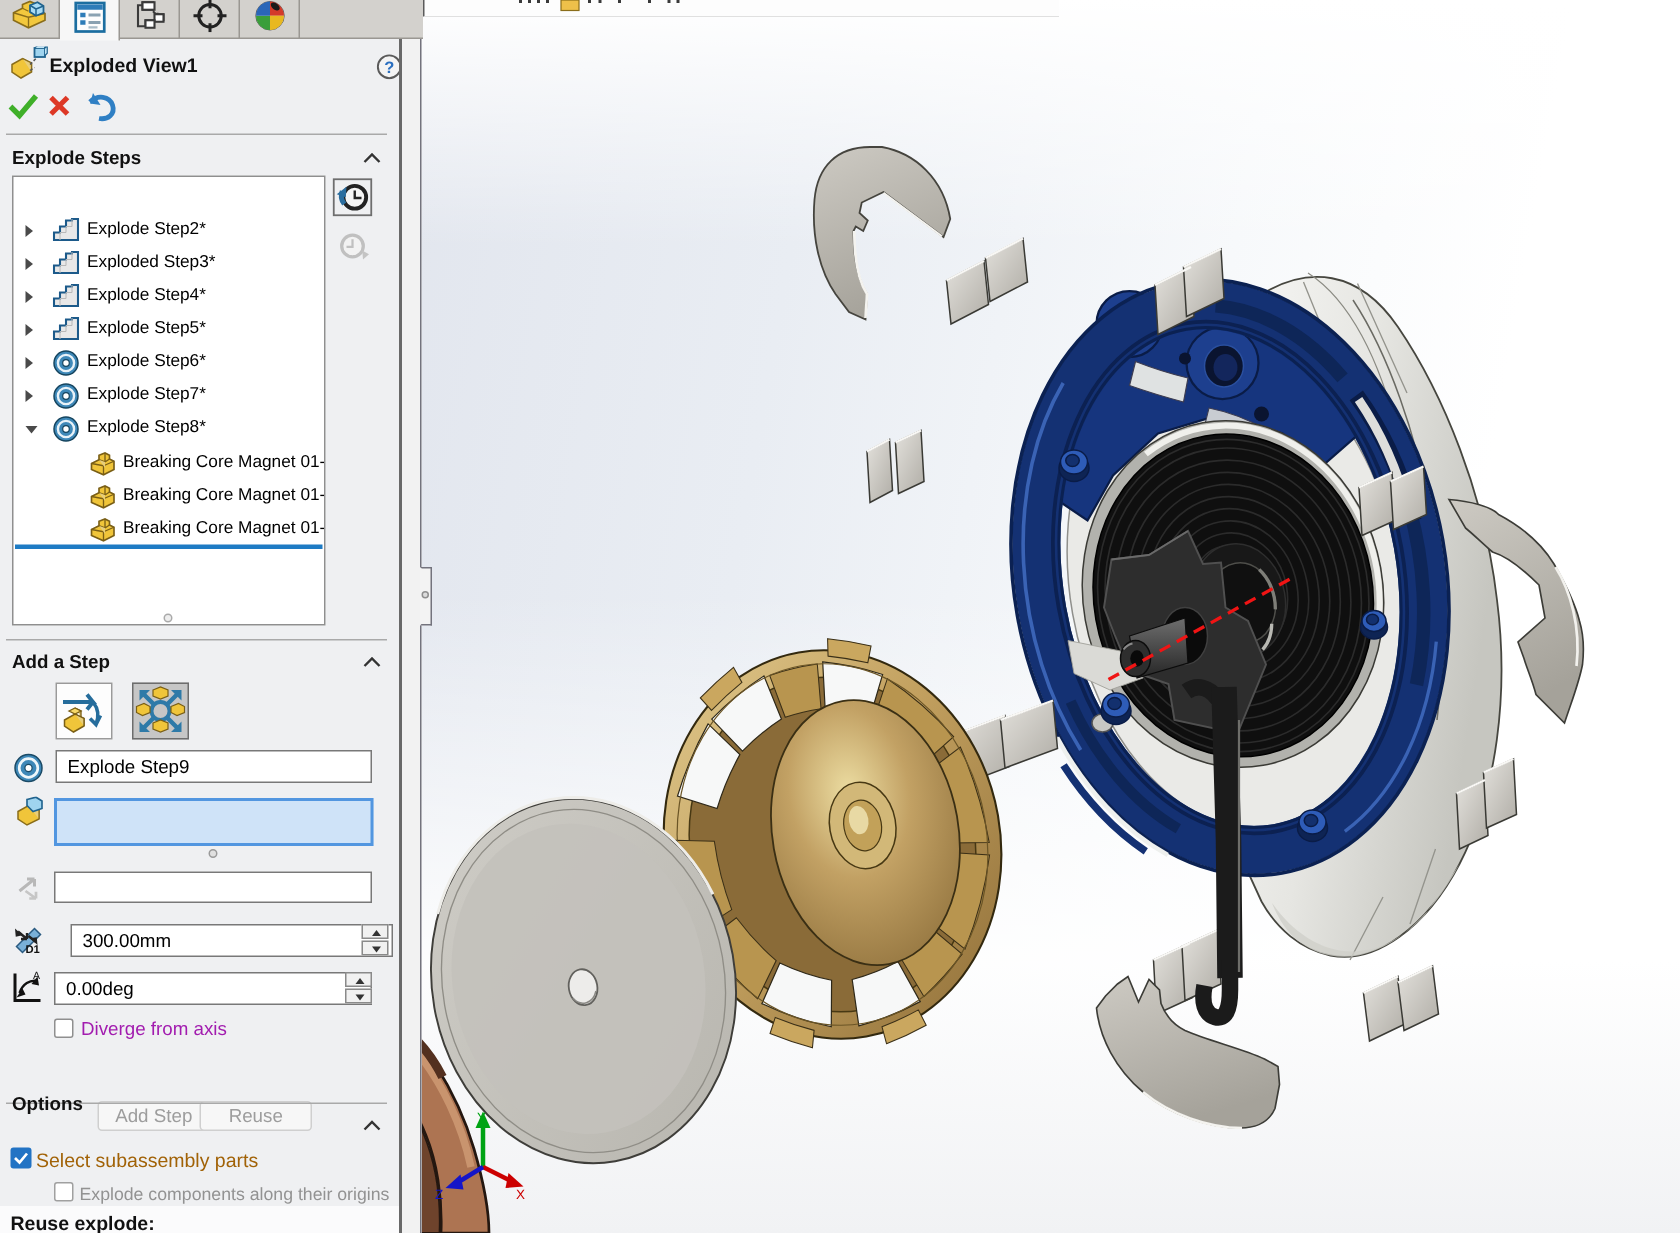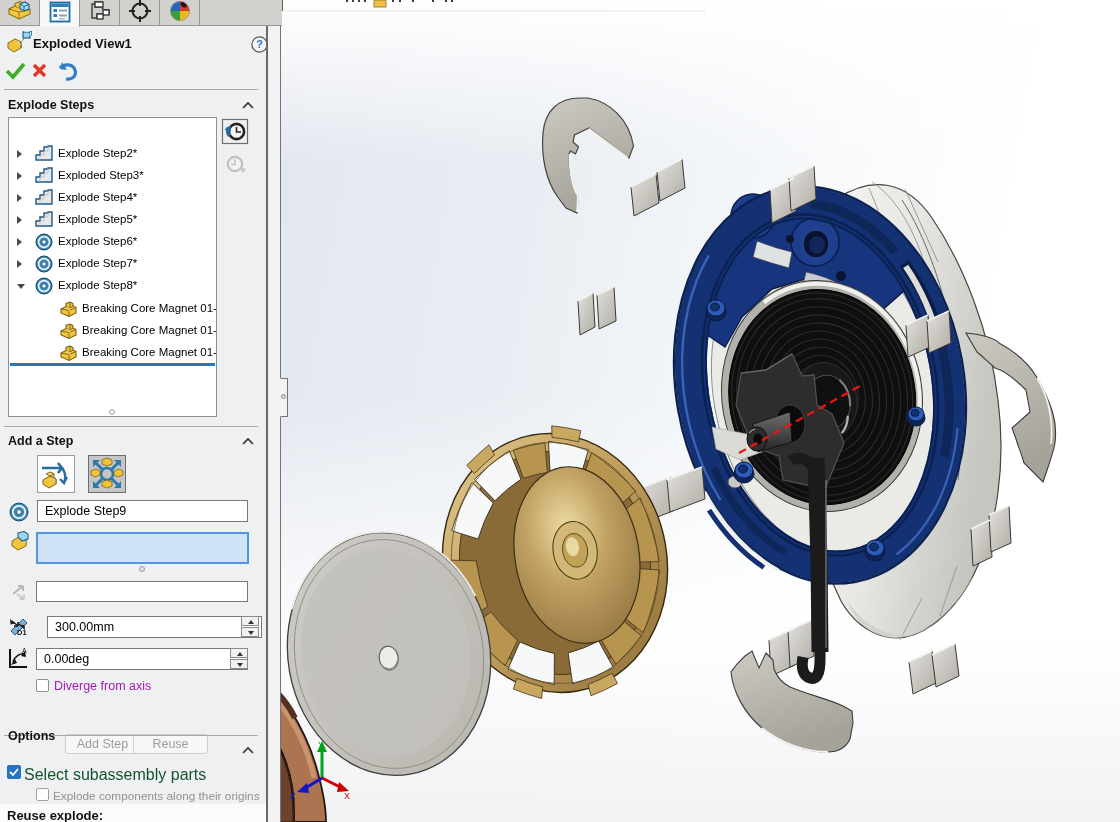--- a/index.html
+++ b/index.html
@@ -318,21 +318,21 @@
   <div class="sechdr" style="top:729px">Options</div>
   <svg class="caret" style="top:746px" viewBox="0 0 12 8">
         <path d="M1 7 L6 2 L11 7" fill="none" stroke="#333" stroke-width="1.6"></path>
       </svg>
 
   <div style="position:absolute;left:7px;top:765px;width:14px;height:14px;background:#2273c4;border-radius:2px">
     <svg width="14" height="14" viewBox="0 0 14 14">
           <path d="M3 7 L6 10 L11 4" fill="none" stroke="#fff" stroke-width="1.8"></path>
         </svg>
   </div>
-  <div style="position:absolute;left:24px;top:766px;font-size:16px;color:#14532d;white-space:nowrap">Select subassembly parts</div>
+  <div style="position:absolute;left:24px;top:766px;font-size:13px;color:#a16207;white-space:nowrap">Select subassembly parts</div>
   <div class="cb" style="left:36px;top:788px;border-color:#a0a0a0"></div>
   <div style="position:absolute;left:53px;top:789px;font-size:11.8px;color:#929292;white-space:nowrap">Explode components along their origins</div>
   <div style="position:absolute;left:0;top:804px;width:266px;height:18px;background:#fbfbfc"></div>
   <div style="position:absolute;left:7px;top:808px;font-size:13px;font-weight:bold;color:#111">Reuse explode:</div>
 </div>
 
 <div id="splitter"></div>
     <div id="handle"></div>
     <div id="hdot"></div>
 

